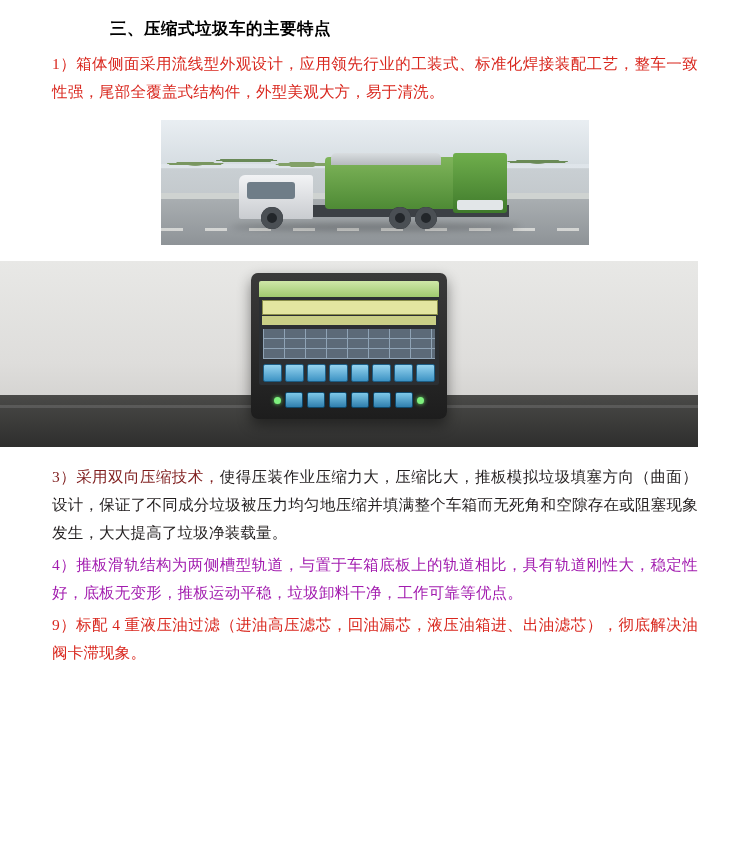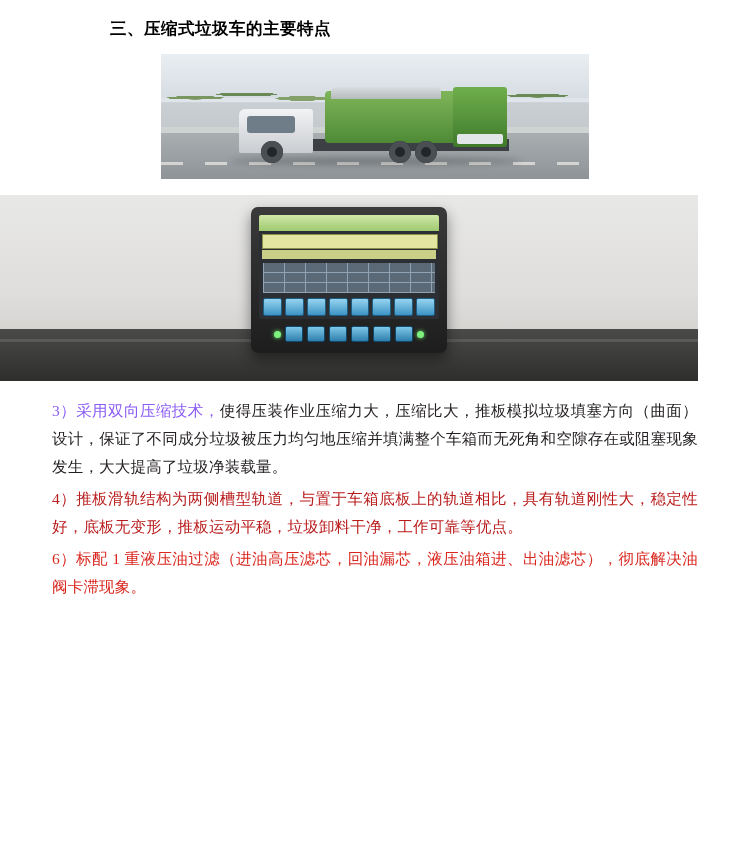--- a/index.html
+++ b/index.html
@@ -31,23 +31,23 @@
   }
   .para {
     font-size: 15.5px;
     line-height: 28px;
     color: #d9271e;
     text-align: justify;
     margin: 0 0 4px 0;
     letter-spacing: 0.2px;
   }
   .para.black {
-    color: #b91c1c;
-  }
-  .mixed .r { color: #8b5cf6; }
+    color: #a21caf;
+  }
+  .mixed .r { color: #7f1d1d; }
   .mixed .k { color: #231f20; }
 
   .figure {
     display: flex;
     justify-content: center;
     margin: 14px 0 16px 0;
   }
 
   
   .truck-photo {
@@ -214,20 +214,21 @@
     border-radius: 0 0 4px 4px;
   }
 </style>
 </head>
 <body>
 
 <div class="page">
 
   <h2 class="heading">三、压缩式垃圾车的主要特点</h2>
 
+  <p class="para">1）箱体侧面采用流线型外观设计，应用领先行业的工装式、标准化焊接装配工艺，整车一致性强，尾部全覆盖式结构件，外型美观大方，易于清洗。</p>
 
   <div class="figure">
     <div class="truck-photo">
       <div class="tp-sky"></div>
       <div class="tp-trees"></div>
       <div class="tp-curb"></div>
       <div class="tp-road"></div>
       <div class="tp-line"></div>
       <div class="tp-shadow"></div>
       <div class="tp-truck">
@@ -279,15 +280,15 @@
     </div>
   </div>
 
   <p class="para mixed">
     <span class="r">3）采用双向压缩技术，</span><span class="k">使得压装作业压缩力大，压缩比大，推板模拟垃圾填塞方向（曲面）设计，保证了不同成分垃圾被压力均匀地压缩并填满整个车箱而无死角和空隙存在或阻塞现象发生，大大提高了垃圾净装载量。</span>
   </p>
 
   <p class="para black">4）推板滑轨结构为两侧槽型轨道，与置于车箱底板上的轨道相比，具有轨道刚性大，稳定性好，底板无变形，推板运动平稳，垃圾卸料干净，工作可靠等优点。</p>
 
 
-  <p class="para">6）标配 1 重液压油过滤（进油高压滤芯，回油漏芯，液压油箱进、出油滤芯），彻底解决油阀卡滞现象。</p>
+  <p class="para">9）标配 4 重液压油过滤（进油高压滤芯，回油漏芯，液压油箱进、出油滤芯），彻底解决油阀卡滞现象。</p>
 
 </div>
 
 </body></html>

